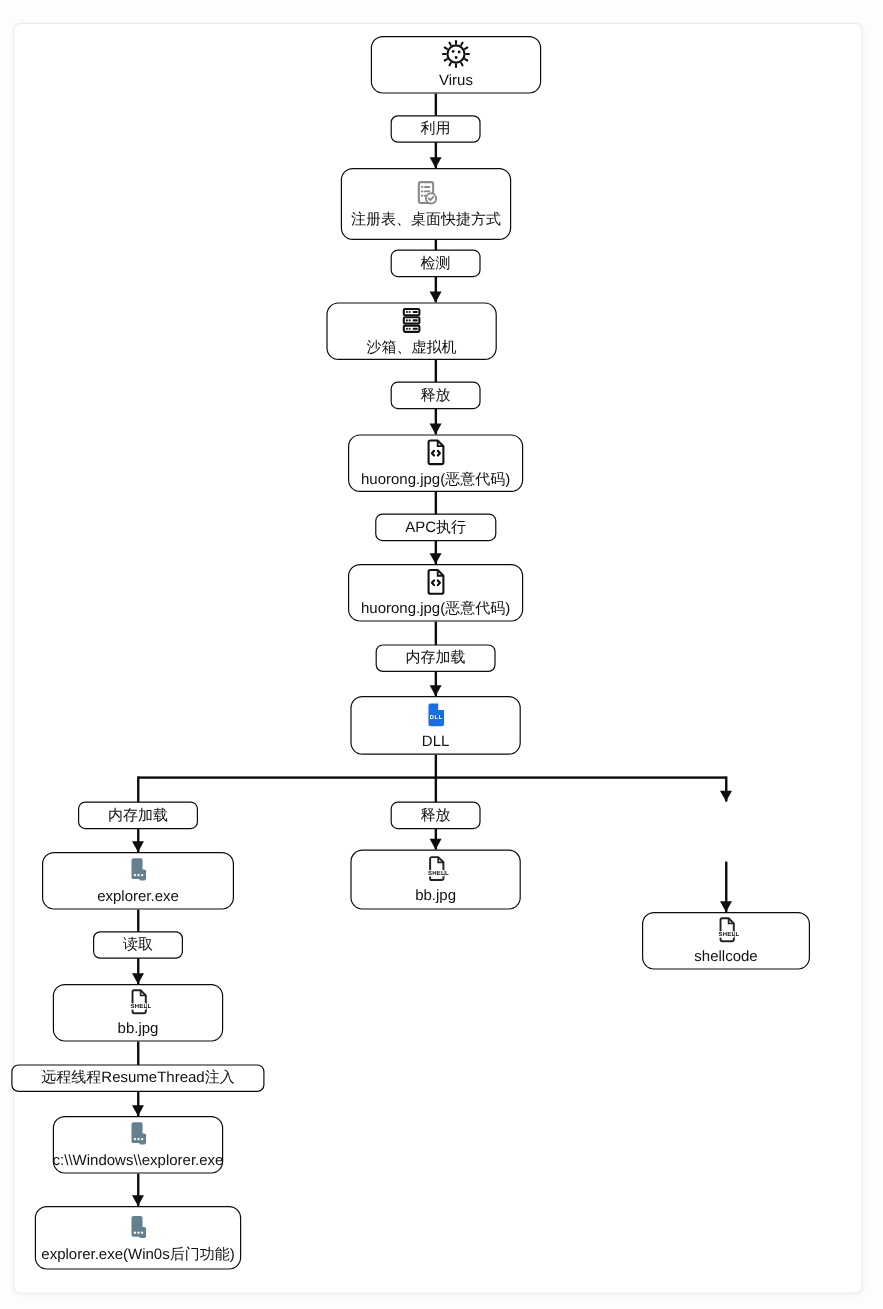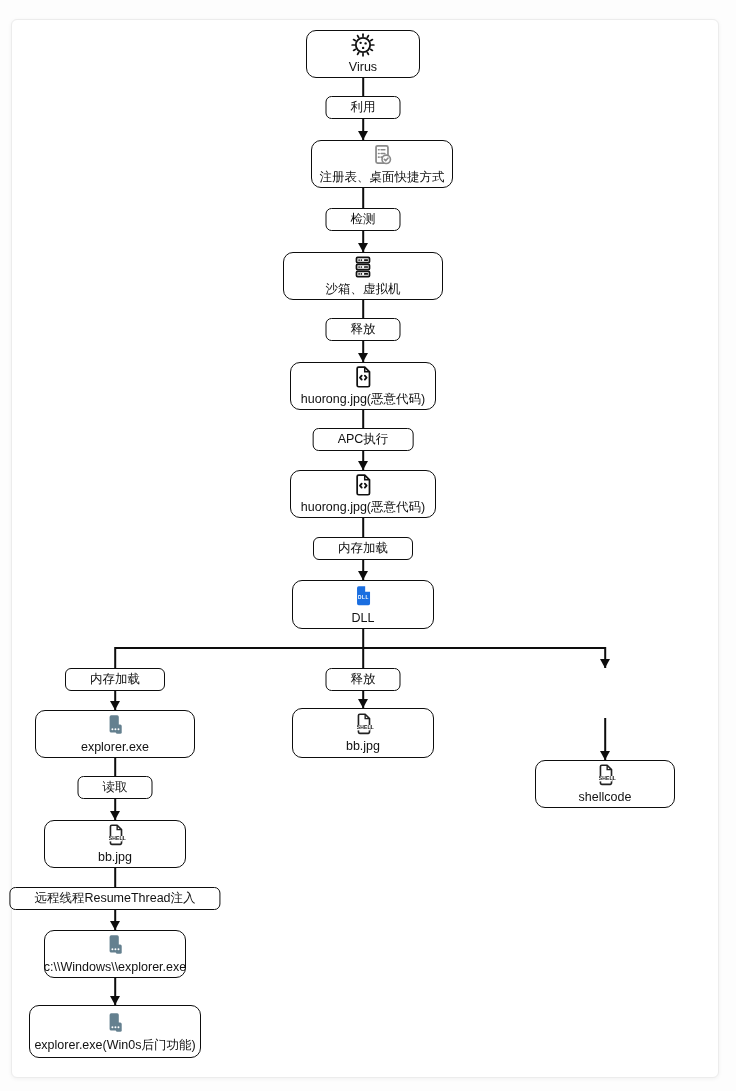--- a/index.html
+++ b/index.html
@@ -72,21 +72,21 @@
   <div class="edge-label" style="left:363px;top:96px">利用</div>
   <div class="edge-label" style="left:363px;top:208px">检测</div>
   <div class="edge-label" style="left:363px;top:318px">释放</div>
   <div class="edge-label" style="left:363px;top:428px">APC执行</div>
   <div class="edge-label" style="left:363px;top:537px">内存加载</div>
   <div class="edge-label" style="left:115px;top:668px">内存加载</div>
   <div class="edge-label" style="left:363px;top:668px">释放</div>
   <div class="edge-label" style="left:115px;top:776px">读取</div>
   <div class="edge-label" style="left:115px;top:887px">远程线程ResumeThread注入</div>
 
-  <div class="node" style="left:363px;top:30px;width:114px;height:48px">
+  <div class="node" style="left:380px;top:30px;width:142px;height:48px">
     <span class="icon">
       <svg viewBox="0 0 24 24">
         <g stroke="#111" stroke-width="1.6" stroke-linecap="round">
           <line x1="20" y1="12" x2="22" y2="12"></line>
             <line x1="18.9" y1="16" x2="20.7" y2="17"></line>
           <line x1="16" y1="18.9" x2="17" y2="20.7"></line>
             <line x1="12" y1="20" x2="12" y2="22"></line>
           <line x1="8" y1="18.9" x2="7" y2="20.7"></line>
             <line x1="5.1" y1="16" x2="3.3" y2="17"></line>
           <line x1="4" y1="12" x2="2" y2="12"></line>
@@ -98,40 +98,40 @@
         </g>
         <circle cx="12" cy="12" r="6.6" fill="none" stroke="#111" stroke-width="1.7"></circle>
         <circle cx="9.8" cy="10" r="1.1" fill="#111"></circle>
           <circle cx="14.4" cy="10.5" r="1.1" fill="#111"></circle>
         <circle cx="12.1" cy="14.7" r="1.1" fill="#111"></circle>
       </svg>
     </span>
     <span class="node-label">Virus</span>
   </div>
 
-  <div class="node" style="left:382px;top:140px;width:142px;height:48px">
+  <div class="node" style="left:355px;top:140px;width:142px;height:60px">
     <span class="icon">
       <svg viewBox="0 0 24 24">
         <rect x="6.5" y="3.5" width="11" height="16" rx="1.5" fill="none" stroke="#8a8a8a" stroke-width="1.6"></rect>
         <g stroke="#8a8a8a" stroke-width="1.5" stroke-linecap="round">
           <line x1="8.8" y1="7.2" x2="9.3" y2="7.2"></line>
             <line x1="11.2" y1="7.2" x2="14.6" y2="7.2"></line>
           <line x1="8.8" y1="10.6" x2="9.3" y2="10.6"></line>
             <line x1="11.2" y1="10.6" x2="14.6" y2="10.6"></line>
           <line x1="8.8" y1="14" x2="9.3" y2="14"></line>
             <line x1="11.2" y1="14" x2="13" y2="14"></line>
         </g>
         <circle cx="15.9" cy="16" r="3.9" fill="#fff" stroke="#8a8a8a" stroke-width="1.5"></circle>
         <polyline points="14.2,16.1 15.4,17.3 17.6,14.8" fill="none" stroke="#8a8a8a" stroke-width="1.5" stroke-linecap="round" stroke-linejoin="round"></polyline>
       </svg>
     </span>
     <span class="node-label">注册表、桌面快捷方式</span>
   </div>
 
-  <div class="node" style="left:363px;top:252px;width:160px;height:48px">
+  <div class="node" style="left:343px;top:252px;width:142px;height:48px">
     <span class="icon">
       <svg viewBox="0 0 24 24">
         <g fill="none" stroke="#111" stroke-width="1.6">
           <rect x="6" y="3.2" width="12" height="4.8" rx="1"></rect>
           <rect x="6" y="9.6" width="12" height="4.8" rx="1"></rect>
           <rect x="6" y="16" width="12" height="4.8" rx="1"></rect>
         </g>
         <g fill="#111">
           <circle cx="8.4" cy="5.6" r="0.8"></circle>
             <circle cx="10.5" cy="5.6" r="0.8"></circle>

